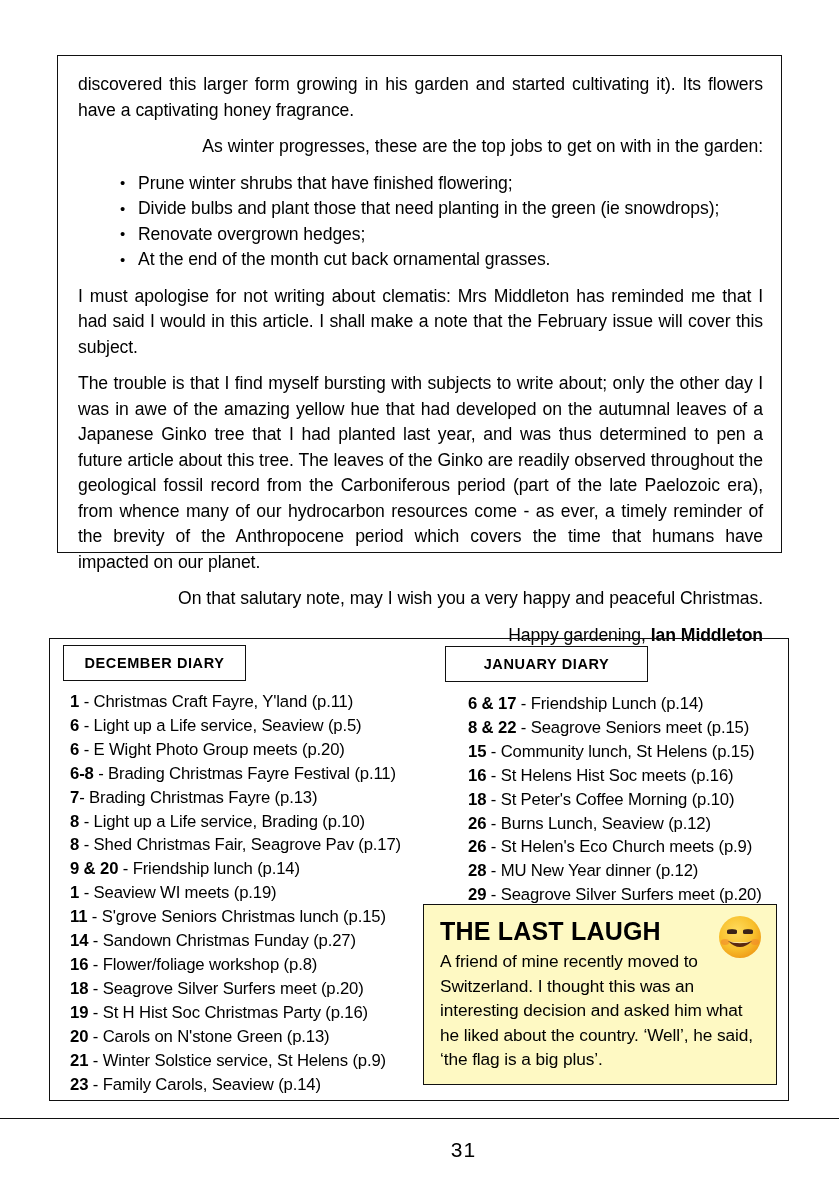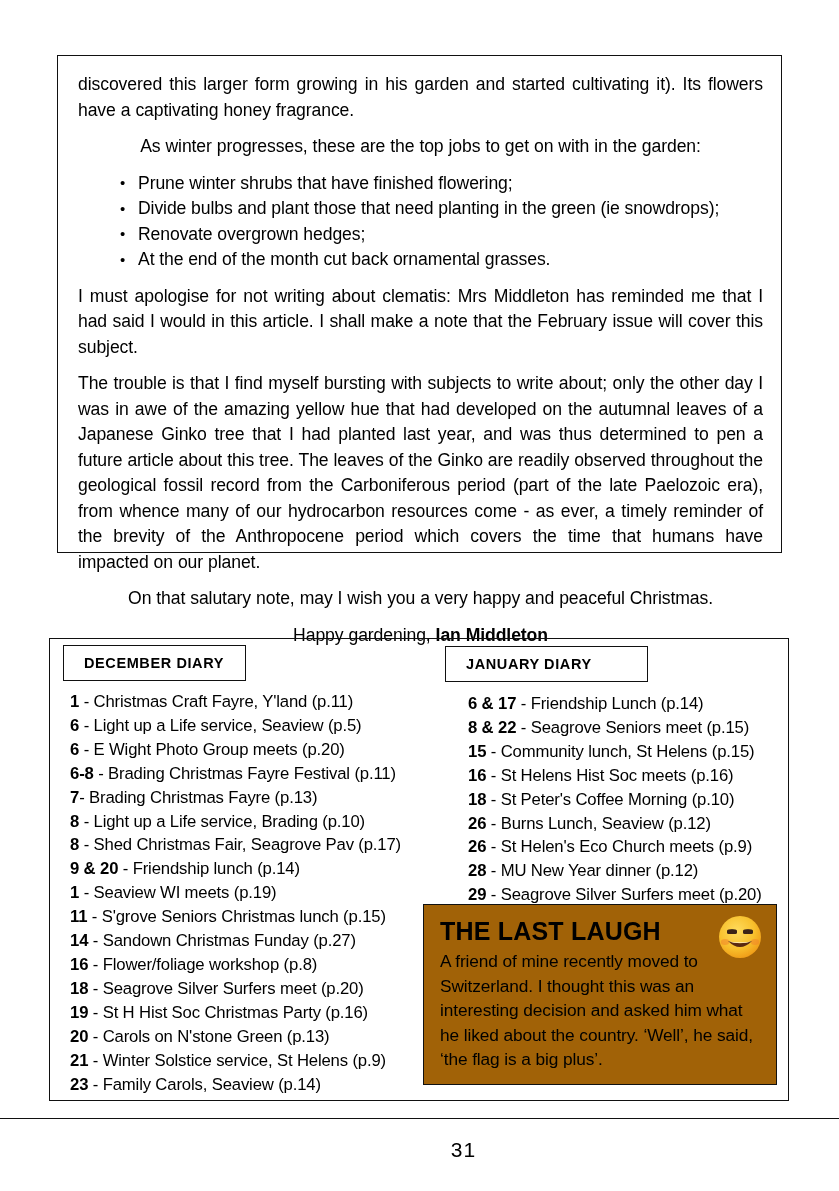--- a/index.html
+++ b/index.html
@@ -28,21 +28,21 @@
     padding: 16px 18px 10px 20px;
   }
   .para {
     font-size: 17.6px;
     line-height: 25.5px;
     text-align: justify;
     margin: 0 0 11px 0;
     letter-spacing: -0.1px;
     word-spacing: 0.2px;
   }
-  .para-nojust { text-align: center; }
+  .para-nojust { text-align: right; }
   ul.joblist {
     margin: 0 0 11px 0;
     padding: 0 0 0 42px;
     list-style: none;
   }
   ul.joblist li {
     font-size: 17.6px;
     line-height: 25.5px;
     position: relative;
     padding-left: 18px;
@@ -76,20 +76,21 @@
   #january-col  { left: 395px; top: 7px; width: 345px; }
 
   .diary-header {
     display: inline-block;
     border: 1.5px solid #111;
     box-sizing: border-box;
     font-weight: bold;
     font-size: 14.5px;
     letter-spacing: 0.6px;
     padding: 9px 20px 9px 20px;
+    text-align: center;
   }
   #december-col .diary-header { width: 183px; }
   #january-col  .diary-header { width: 203px; }
 
   .diary-list {
     list-style: none;
     margin: 9px 0 0 0;
     padding: 0;
   }
   #january-col .diary-list { margin-top: 10px; }
@@ -106,21 +107,21 @@
   
   #last-laugh-box {
     position: absolute;
     left: 422px;
     top: 903px;
     width: 354px;
     height: 181px;
     border: 1.5px solid #111;
     box-sizing: border-box;
     padding: 10px 14px 8px 16px;
-    background: #a16207;
+    background: #fef9c3;
   }
   #last-laugh-title {
     font-weight: bold;
     font-size: 25px;
     letter-spacing: 0.2px;
     margin: 2px 0 4px 0;
     line-height: 28px;
   }
   #last-laugh-body {
     font-size: 17.3px;

